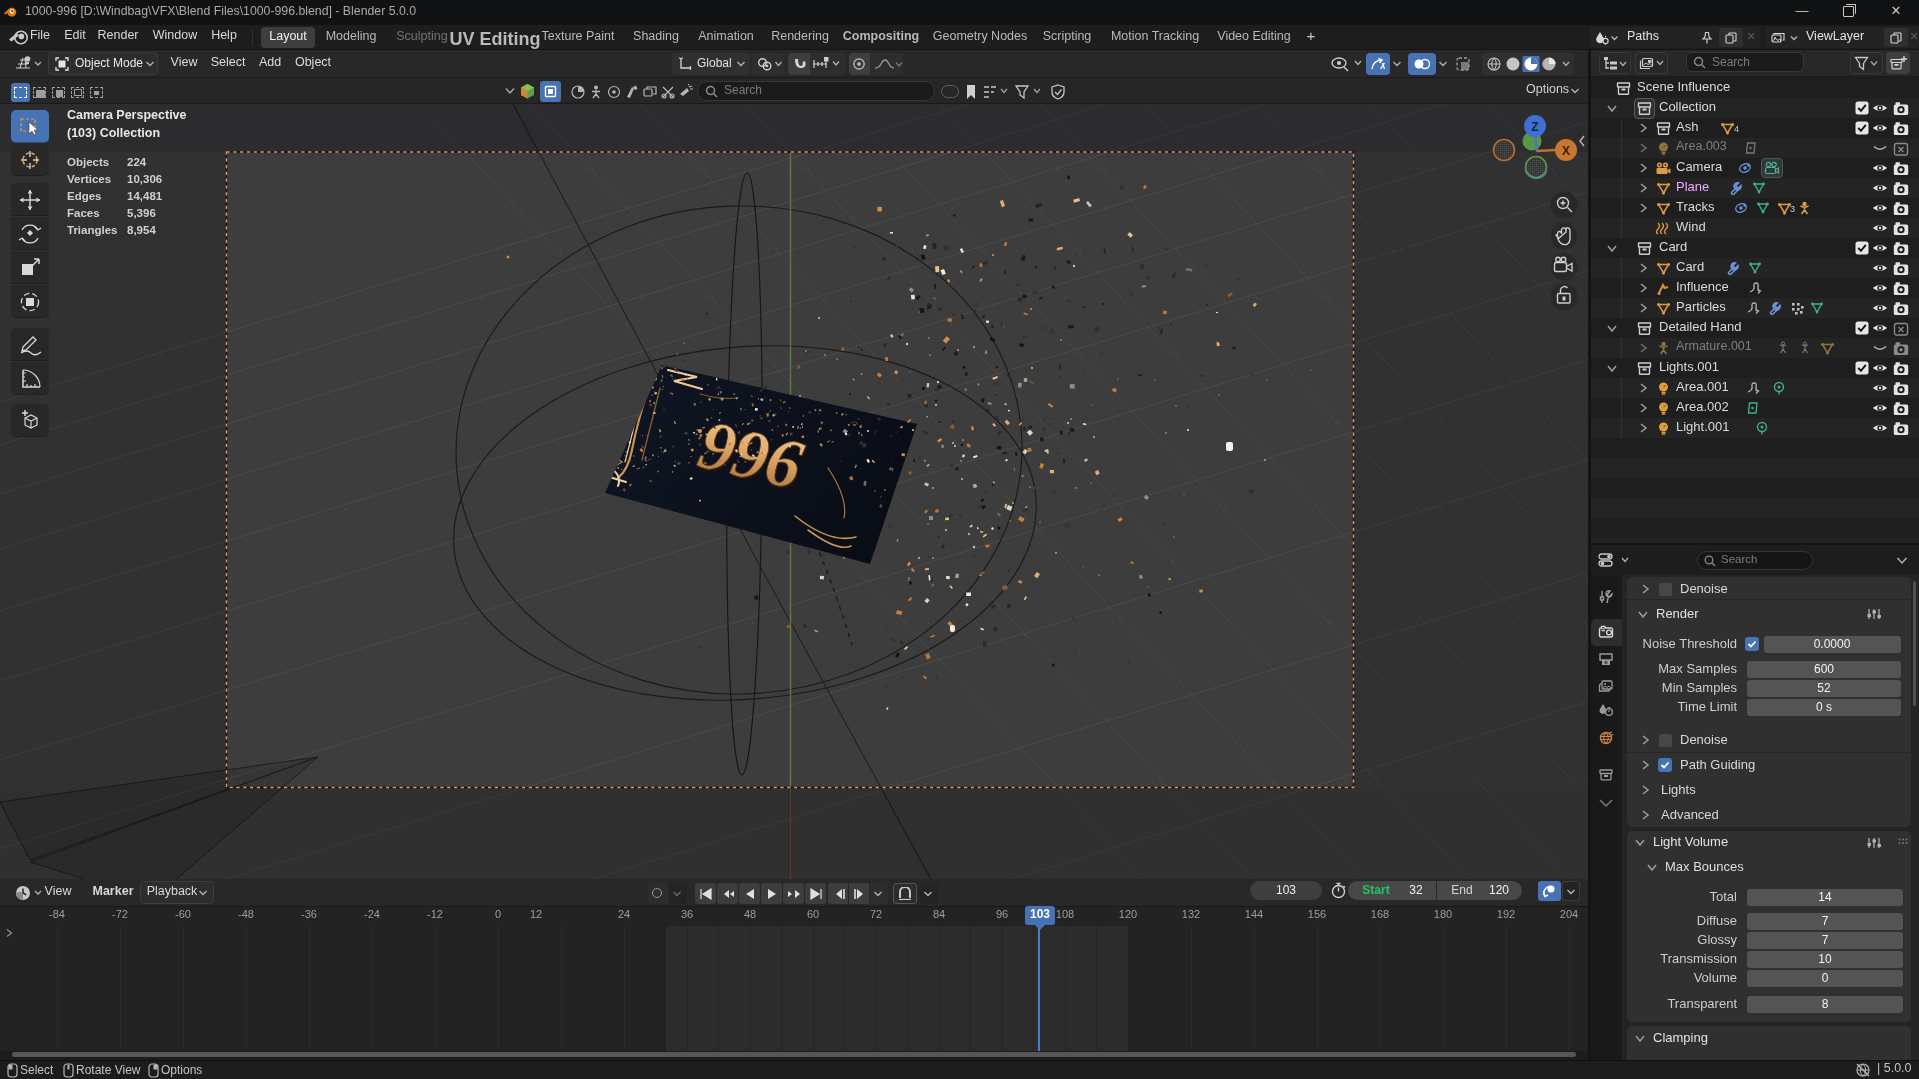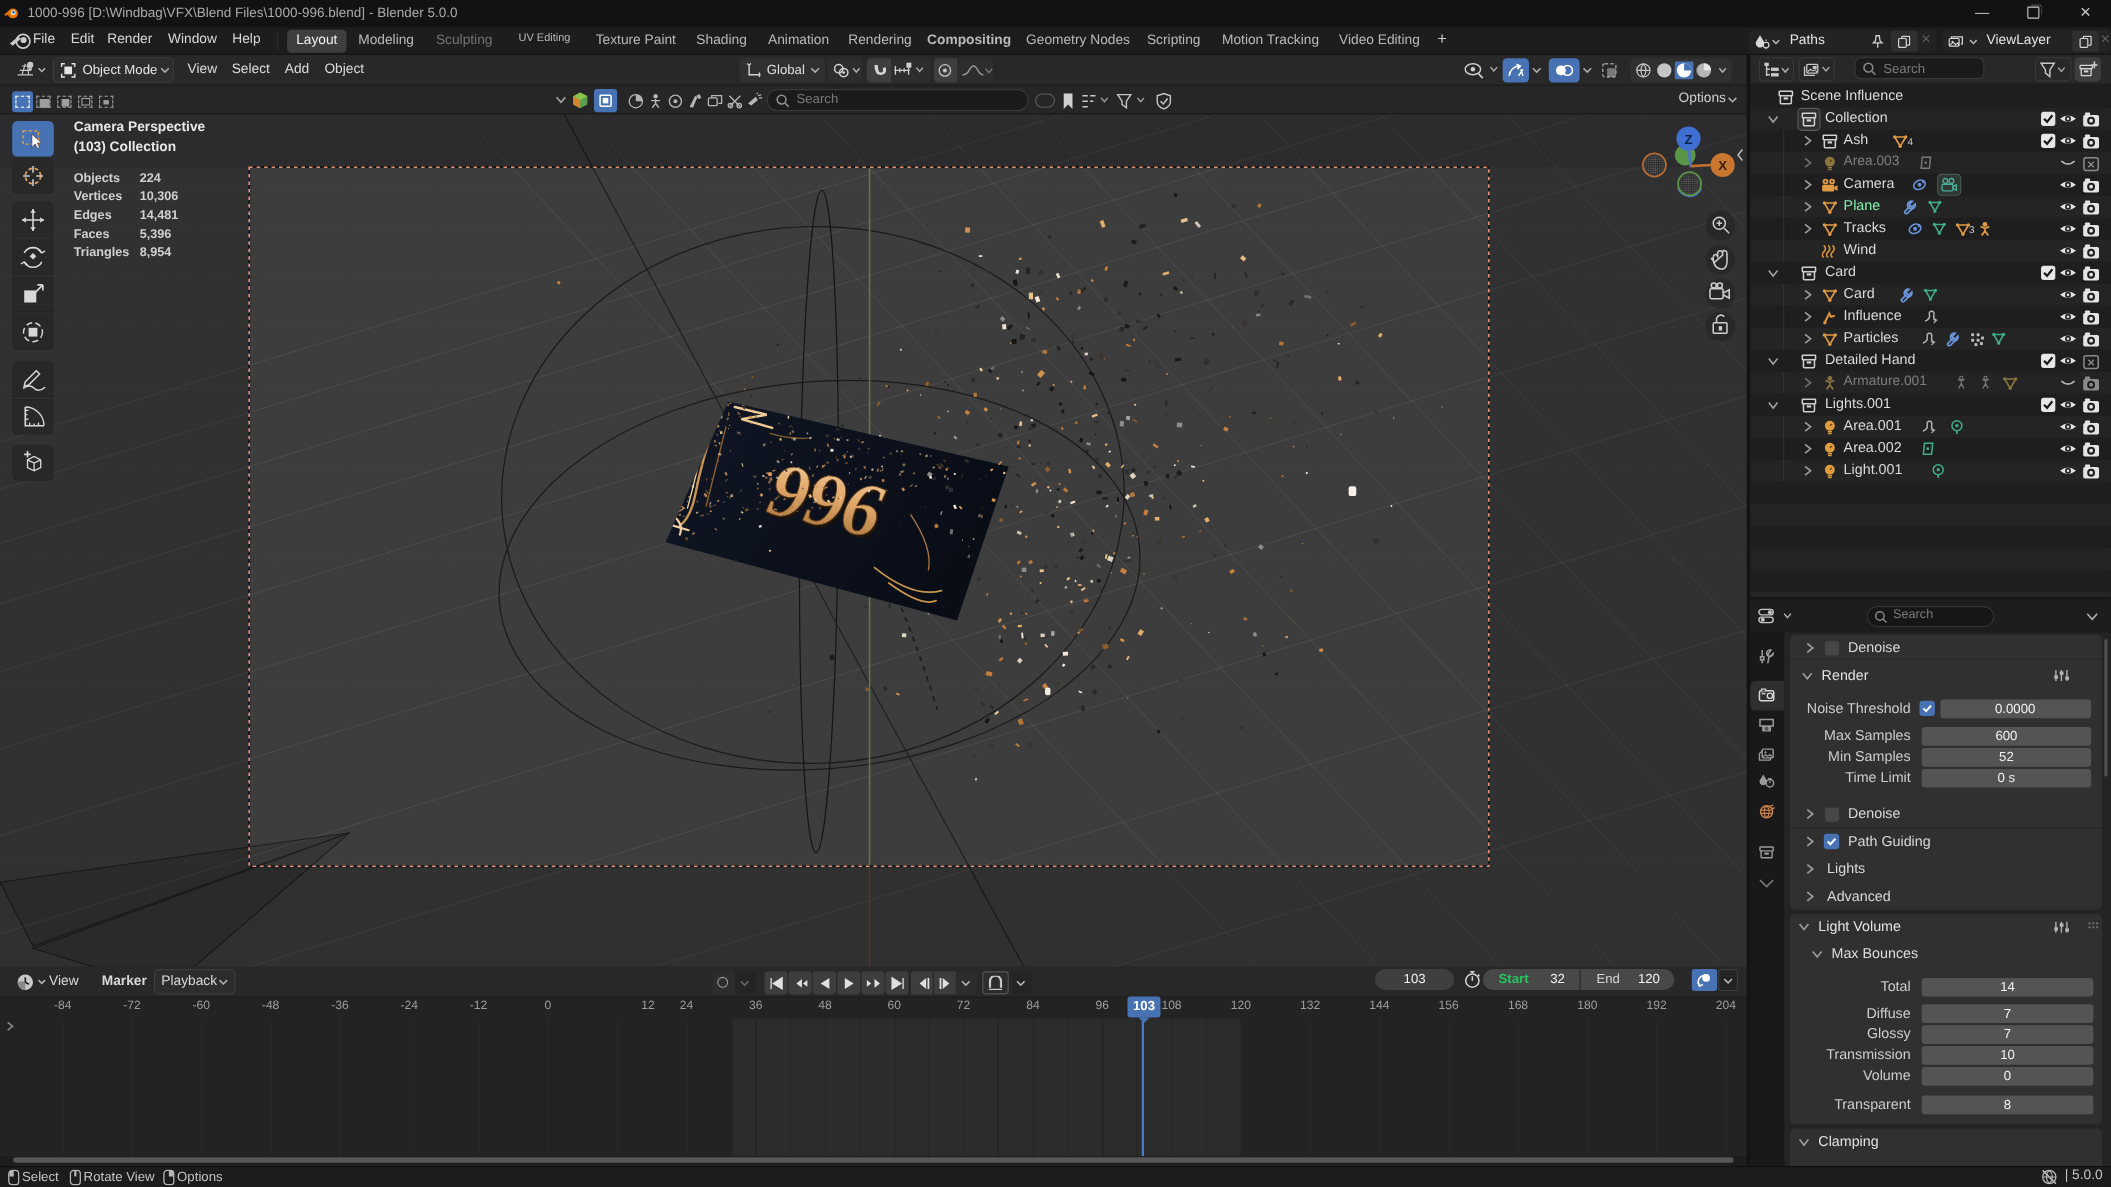--- a/index.html
+++ b/index.html
@@ -28,21 +28,21 @@
 <div class="t" style="left:40px;top:37px;font-size:12.5px;color:#d8d8d8;font-weight:400;transform-origin:left center;transform:translateX(-50%);;margin-top:-8.0px">File</div>
 <div class="t" style="left:75px;top:37px;font-size:12.5px;color:#d8d8d8;font-weight:400;transform-origin:left center;transform:translateX(-50%);;margin-top:-8.0px">Edit</div>
 <div class="t" style="left:118px;top:37px;font-size:12.5px;color:#d8d8d8;font-weight:400;transform-origin:left center;transform:translateX(-50%);;margin-top:-8.0px">Render</div>
 <div class="t" style="left:175px;top:37px;font-size:12.5px;color:#d8d8d8;font-weight:400;transform-origin:left center;transform:translateX(-50%);;margin-top:-8.0px">Window</div>
 <div class="t" style="left:224px;top:37px;font-size:12.5px;color:#d8d8d8;font-weight:400;transform-origin:left center;transform:translateX(-50%);;margin-top:-8.0px">Help</div>
 <div class="abs" style="left:252px;top:29px;width:1px;height:17px;background:#2e2e2e"></div>
 <div class="abs" style="left:261px;top:27px;width:54px;height:21px;background:#3e3e3e;border-radius:4px"></div>
 <div class="t" style="left:288px;top:38px;font-size:12.5px;color:#f1f1f1;font-weight:400;transform-origin:left center;transform:translateX(-50%);;margin-top:-8.0px">Layout</div>
 <div class="t" style="left:351px;top:38px;font-size:12.5px;color:#b9b9b9;font-weight:400;transform-origin:left center;transform:translateX(-50%);;margin-top:-8.0px">Modeling</div>
 <div class="t" style="left:422px;top:38px;font-size:12.5px;color:#737373;font-weight:400;transform-origin:left center;transform:translateX(-50%);;margin-top:-8.0px">Sculpting</div>
-<div class="t" style="left:495px;top:38px;font-size:10px;color:#b9b9b9;font-weight:400;transform-origin:left center;transform:translateX(-50%);;margin-top:-8.0px">UV Editing</div>
+<div class="t" style="left:495px;top:38px;font-size:18px;color:#b9b9b9;font-weight:700;transform-origin:left center;transform:translateX(-50%);;margin-top:-8.0px">UV Editing</div>
 <div class="t" style="left:578px;top:38px;font-size:12.5px;color:#b9b9b9;font-weight:400;transform-origin:left center;transform:translateX(-50%);;margin-top:-8.0px">Texture Paint</div>
 <div class="t" style="left:656px;top:38px;font-size:12.5px;color:#b9b9b9;font-weight:400;transform-origin:left center;transform:translateX(-50%);;margin-top:-8.0px">Shading</div>
 <div class="t" style="left:726px;top:38px;font-size:12.5px;color:#b9b9b9;font-weight:400;transform-origin:left center;transform:translateX(-50%);;margin-top:-8.0px">Animation</div>
 <div class="t" style="left:800px;top:38px;font-size:12.5px;color:#b9b9b9;font-weight:400;transform-origin:left center;transform:translateX(-50%);;margin-top:-8.0px">Rendering</div>
 <div class="t" style="left:881px;top:38px;font-size:12.5px;color:#b9b9b9;font-weight:700;transform-origin:left center;transform:translateX(-50%);;margin-top:-8.0px">Compositing</div>
 <div class="t" style="left:980px;top:38px;font-size:12.5px;color:#b9b9b9;font-weight:400;transform-origin:left center;transform:translateX(-50%);;margin-top:-8.0px">Geometry Nodes</div>
 <div class="t" style="left:1067px;top:38px;font-size:12.5px;color:#b9b9b9;font-weight:400;transform-origin:left center;transform:translateX(-50%);;margin-top:-8.0px">Scripting</div>
 <div class="t" style="left:1155px;top:38px;font-size:12.5px;color:#b9b9b9;font-weight:400;transform-origin:left center;transform:translateX(-50%);;margin-top:-8.0px">Motion Tracking</div>
 <div class="t" style="left:1254px;top:38px;font-size:12.5px;color:#b9b9b9;font-weight:400;transform-origin:left center;transform:translateX(-50%);;margin-top:-8.0px">Video Editing</div>
 <div class="t" style="left:1311px;top:37px;font-size:15px;color:#c9c9c9;font-weight:400;transform-origin:left center;transform:translateX(-50%);;margin-top:-9px">+</div>
@@ -1212,21 +1212,21 @@
 <div class="abs" style="left:1096px;top:926px;width:1px;height:125px;background:#242424"></div>
 <div class="abs" style="left:1128px;top:926px;width:1px;height:125px;background:#242424"></div>
 <div class="t" style="left:57px;top:916px;font-size:11px;color:#9e9e9e;font-weight:400;transform-origin:left center;transform:translateX(-50%);;margin-top:-7px">-84</div>
 <div class="t" style="left:120px;top:916px;font-size:11px;color:#9e9e9e;font-weight:400;transform-origin:left center;transform:translateX(-50%);;margin-top:-7px">-72</div>
 <div class="t" style="left:183px;top:916px;font-size:11px;color:#9e9e9e;font-weight:400;transform-origin:left center;transform:translateX(-50%);;margin-top:-7px">-60</div>
 <div class="t" style="left:246px;top:916px;font-size:11px;color:#9e9e9e;font-weight:400;transform-origin:left center;transform:translateX(-50%);;margin-top:-7px">-48</div>
 <div class="t" style="left:309px;top:916px;font-size:11px;color:#9e9e9e;font-weight:400;transform-origin:left center;transform:translateX(-50%);;margin-top:-7px">-36</div>
 <div class="t" style="left:372px;top:916px;font-size:11px;color:#9e9e9e;font-weight:400;transform-origin:left center;transform:translateX(-50%);;margin-top:-7px">-24</div>
 <div class="t" style="left:435px;top:916px;font-size:11px;color:#9e9e9e;font-weight:400;transform-origin:left center;transform:translateX(-50%);;margin-top:-7px">-12</div>
 <div class="t" style="left:498px;top:916px;font-size:11px;color:#9e9e9e;font-weight:400;transform-origin:left center;transform:translateX(-50%);;margin-top:-7px">0</div>
-<div class="t" style="left:589px;top:916px;font-size:11px;color:#9e9e9e;font-weight:400;transform-origin:left center;transform:translateX(-50%);;margin-top:-7px">12</div>
+<div class="t" style="left:536px;top:916px;font-size:11px;color:#9e9e9e;font-weight:400;transform-origin:left center;transform:translateX(-50%);;margin-top:-7px">12</div>
 <div class="t" style="left:624px;top:916px;font-size:11px;color:#9e9e9e;font-weight:400;transform-origin:left center;transform:translateX(-50%);;margin-top:-7px">24</div>
 <div class="t" style="left:687px;top:916px;font-size:11px;color:#9e9e9e;font-weight:400;transform-origin:left center;transform:translateX(-50%);;margin-top:-7px">36</div>
 <div class="t" style="left:750px;top:916px;font-size:11px;color:#9e9e9e;font-weight:400;transform-origin:left center;transform:translateX(-50%);;margin-top:-7px">48</div>
 <div class="t" style="left:813px;top:916px;font-size:11px;color:#9e9e9e;font-weight:400;transform-origin:left center;transform:translateX(-50%);;margin-top:-7px">60</div>
 <div class="t" style="left:876px;top:916px;font-size:11px;color:#9e9e9e;font-weight:400;transform-origin:left center;transform:translateX(-50%);;margin-top:-7px">72</div>
 <div class="t" style="left:939px;top:916px;font-size:11px;color:#9e9e9e;font-weight:400;transform-origin:left center;transform:translateX(-50%);;margin-top:-7px">84</div>
 <div class="t" style="left:1002px;top:916px;font-size:11px;color:#9e9e9e;font-weight:400;transform-origin:left center;transform:translateX(-50%);;margin-top:-7px">96</div>
 <div class="t" style="left:1065px;top:916px;font-size:11px;color:#9e9e9e;font-weight:400;transform-origin:left center;transform:translateX(-50%);;margin-top:-7px">108</div>
 <div class="t" style="left:1128px;top:916px;font-size:11px;color:#9e9e9e;font-weight:400;transform-origin:left center;transform:translateX(-50%);;margin-top:-7px">120</div>
 <div class="t" style="left:1191px;top:916px;font-size:11px;color:#9e9e9e;font-weight:400;transform-origin:left center;transform:translateX(-50%);;margin-top:-7px">132</div>
@@ -1437,21 +1437,21 @@
   </svg>
 <svg class="abs" style="left:1637px;top:182px" width="12" height="12" viewBox="0 0 12 12">
     <path d="M4 2 L9 6 L4 10" fill="none" stroke="#9d9d9d" stroke-width="1.5"></path>
   </svg>
 <svg class="abs" style="left:1656px;top:181px" width="15" height="15" viewBox="0 0 15 15">
     <path d="M2.5 3.5 H12.5 L7.5 12 Z" fill="none" stroke="#de9a45" stroke-width="1.5"></path>
     <circle cx="2.5" cy="3.5" r="1.5" fill="#de9a45"></circle>
     <circle cx="12.5" cy="3.5" r="1.5" fill="#de9a45"></circle>
     <circle cx="7.5" cy="12" r="1.5" fill="#de9a45"></circle>
   </svg>
-<div class="t" style="left:1676px;top:188px;font-size:13px;color:#86efac;font-weight:400;transform-origin:left center;;margin-top:-8px">Plane</div>
+<div class="t" style="left:1676px;top:188px;font-size:13px;color:#f0abfc;font-weight:400;transform-origin:left center;;margin-top:-8px">Plane</div>
 <svg class="abs" style="left:1729px;top:181px" width="14" height="14" viewBox="0 0 14 14">
     <path d="M9.5 2 A3.5 3.5 0 1 0 12 4.5 L9 7.5 L6.5 5 Z" fill="none" stroke="#6a93d8" stroke-width="1.6"></path>
     <path d="M8.5 5.5 L3 11 A1.4 1.4 0 0 0 5 13 L10.5 7.5" fill="none" stroke="#6a93d8" stroke-width="1.6"></path>
   </svg>
 <svg class="abs" style="left:1752px;top:181px" width="14" height="14" viewBox="0 0 14 14">
     <path d="M2.5 3 H11.5 L7 11 Z" fill="none" stroke="#3fae8a" stroke-width="1.4"></path>
     <circle cx="2.5" cy="3" r="1.4" fill="#3fae8a"></circle>
     <circle cx="11.5" cy="3" r="1.4" fill="#3fae8a"></circle>
     <circle cx="7" cy="11" r="1.4" fill="#3fae8a"></circle>
   </svg>

